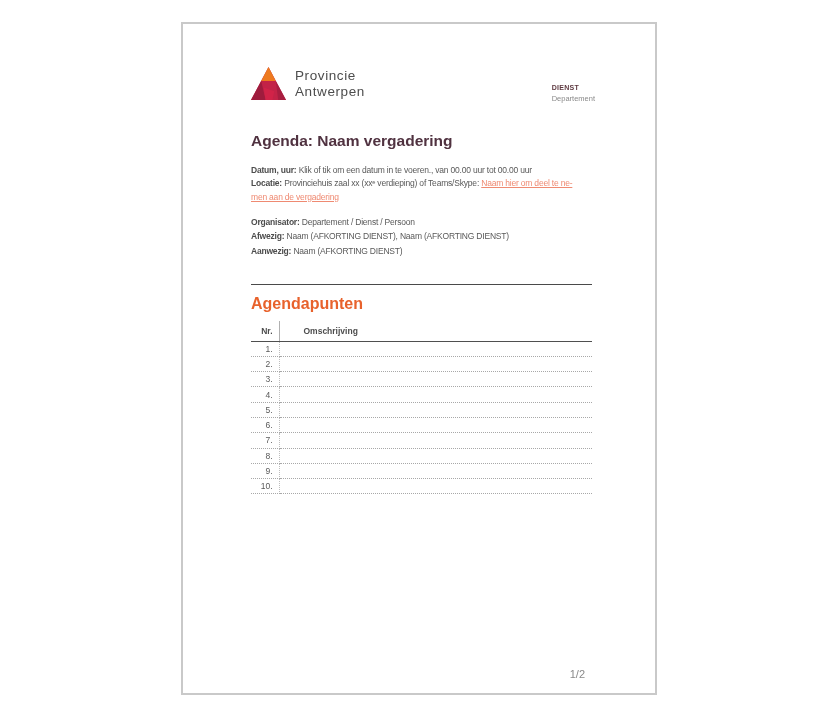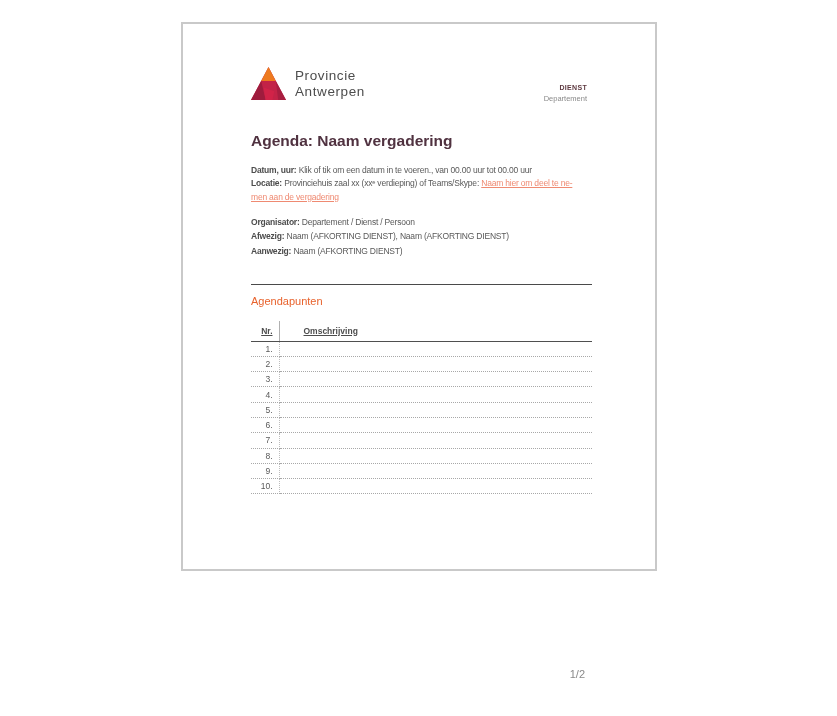--- a/index.html
+++ b/index.html
@@ -6,34 +6,34 @@
   html, body {
     width: 837px; height: 716px;
     background: #ffffff;
     font-family: "Liberation Sans", "DejaVu Sans", sans-serif;
     overflow: hidden;
   }
   .canvas { position: relative; width: 837px; height: 716px; }
 
   .page {
     position: absolute; left: 181px; top: 22px;
-    width: 476px; height: 549px;
+    width: 476px; height: 673px;
     background: #ffffff;
     border: 2px solid #c9c9c9;
   }
 
   
   .logo { position: absolute; left: 68px; top: 42px; display: flex; align-items: flex-start; }
   .logo svg { display: block; }
   .logo-text {
     margin-left: 9px; margin-top: 2px;
     font-size: 13.5px; line-height: 15.5px;
     color: #4d4d4d; font-weight: 500; letter-spacing: 0.6px;
   }
-  .org-block { position: absolute; right: 68px; top: 60px; text-align: right; }
+  .org-block { position: absolute; right: 60px; top: 60px; }
   .dienst { font-size: 7px; font-weight: bold; color: #5e3940; letter-spacing: 0.3px; }
   .departement { font-size: 7.5px; color: #8a8a8a; margin-top: 3px; }
 
   
   .title {
     position: absolute; left: 68px; top: 108px;
     font-size: 15.5px; font-weight: bold; color: #503240;
   }
 
   
@@ -53,34 +53,33 @@
 
   
   .rule {
     position: absolute; left: 68px; top: 260px;
     width: 341px; border: none; border-top: 1.3px solid #4a4a4a;
   }
 
   
   .section-heading {
     position: absolute; left: 68px; top: 271px;
-    font-size: 11px; font-weight: normal; color: #e8622c;
+    font-size: 16px; font-weight: bold; color: #e8622c;
   }
 
   
   .agenda-table {
     position: absolute; left: 68px; top: 297px;
     width: 341px; border-collapse: collapse;
     font-size: 8.5px; color: #595959;
   }
   .agenda-table th {
     height: 20px; vertical-align: middle;
     font-weight: bold; color: #4d4d4d; text-align: left;
     border-bottom: 1.5px solid #4f4f4f;
-    text-decoration: underline;
   }
   .agenda-table th.col-nr {
     width: 28px; text-align: right; padding-right: 6px;
     border-right: 1px solid #b0b0b0;
   }
   .agenda-table th.col-desc { padding-left: 24px; }
   .agenda-table td {
     height: 15.3px; vertical-align: middle;
     border-bottom: 1px dotted #a8a8a8;
   }

